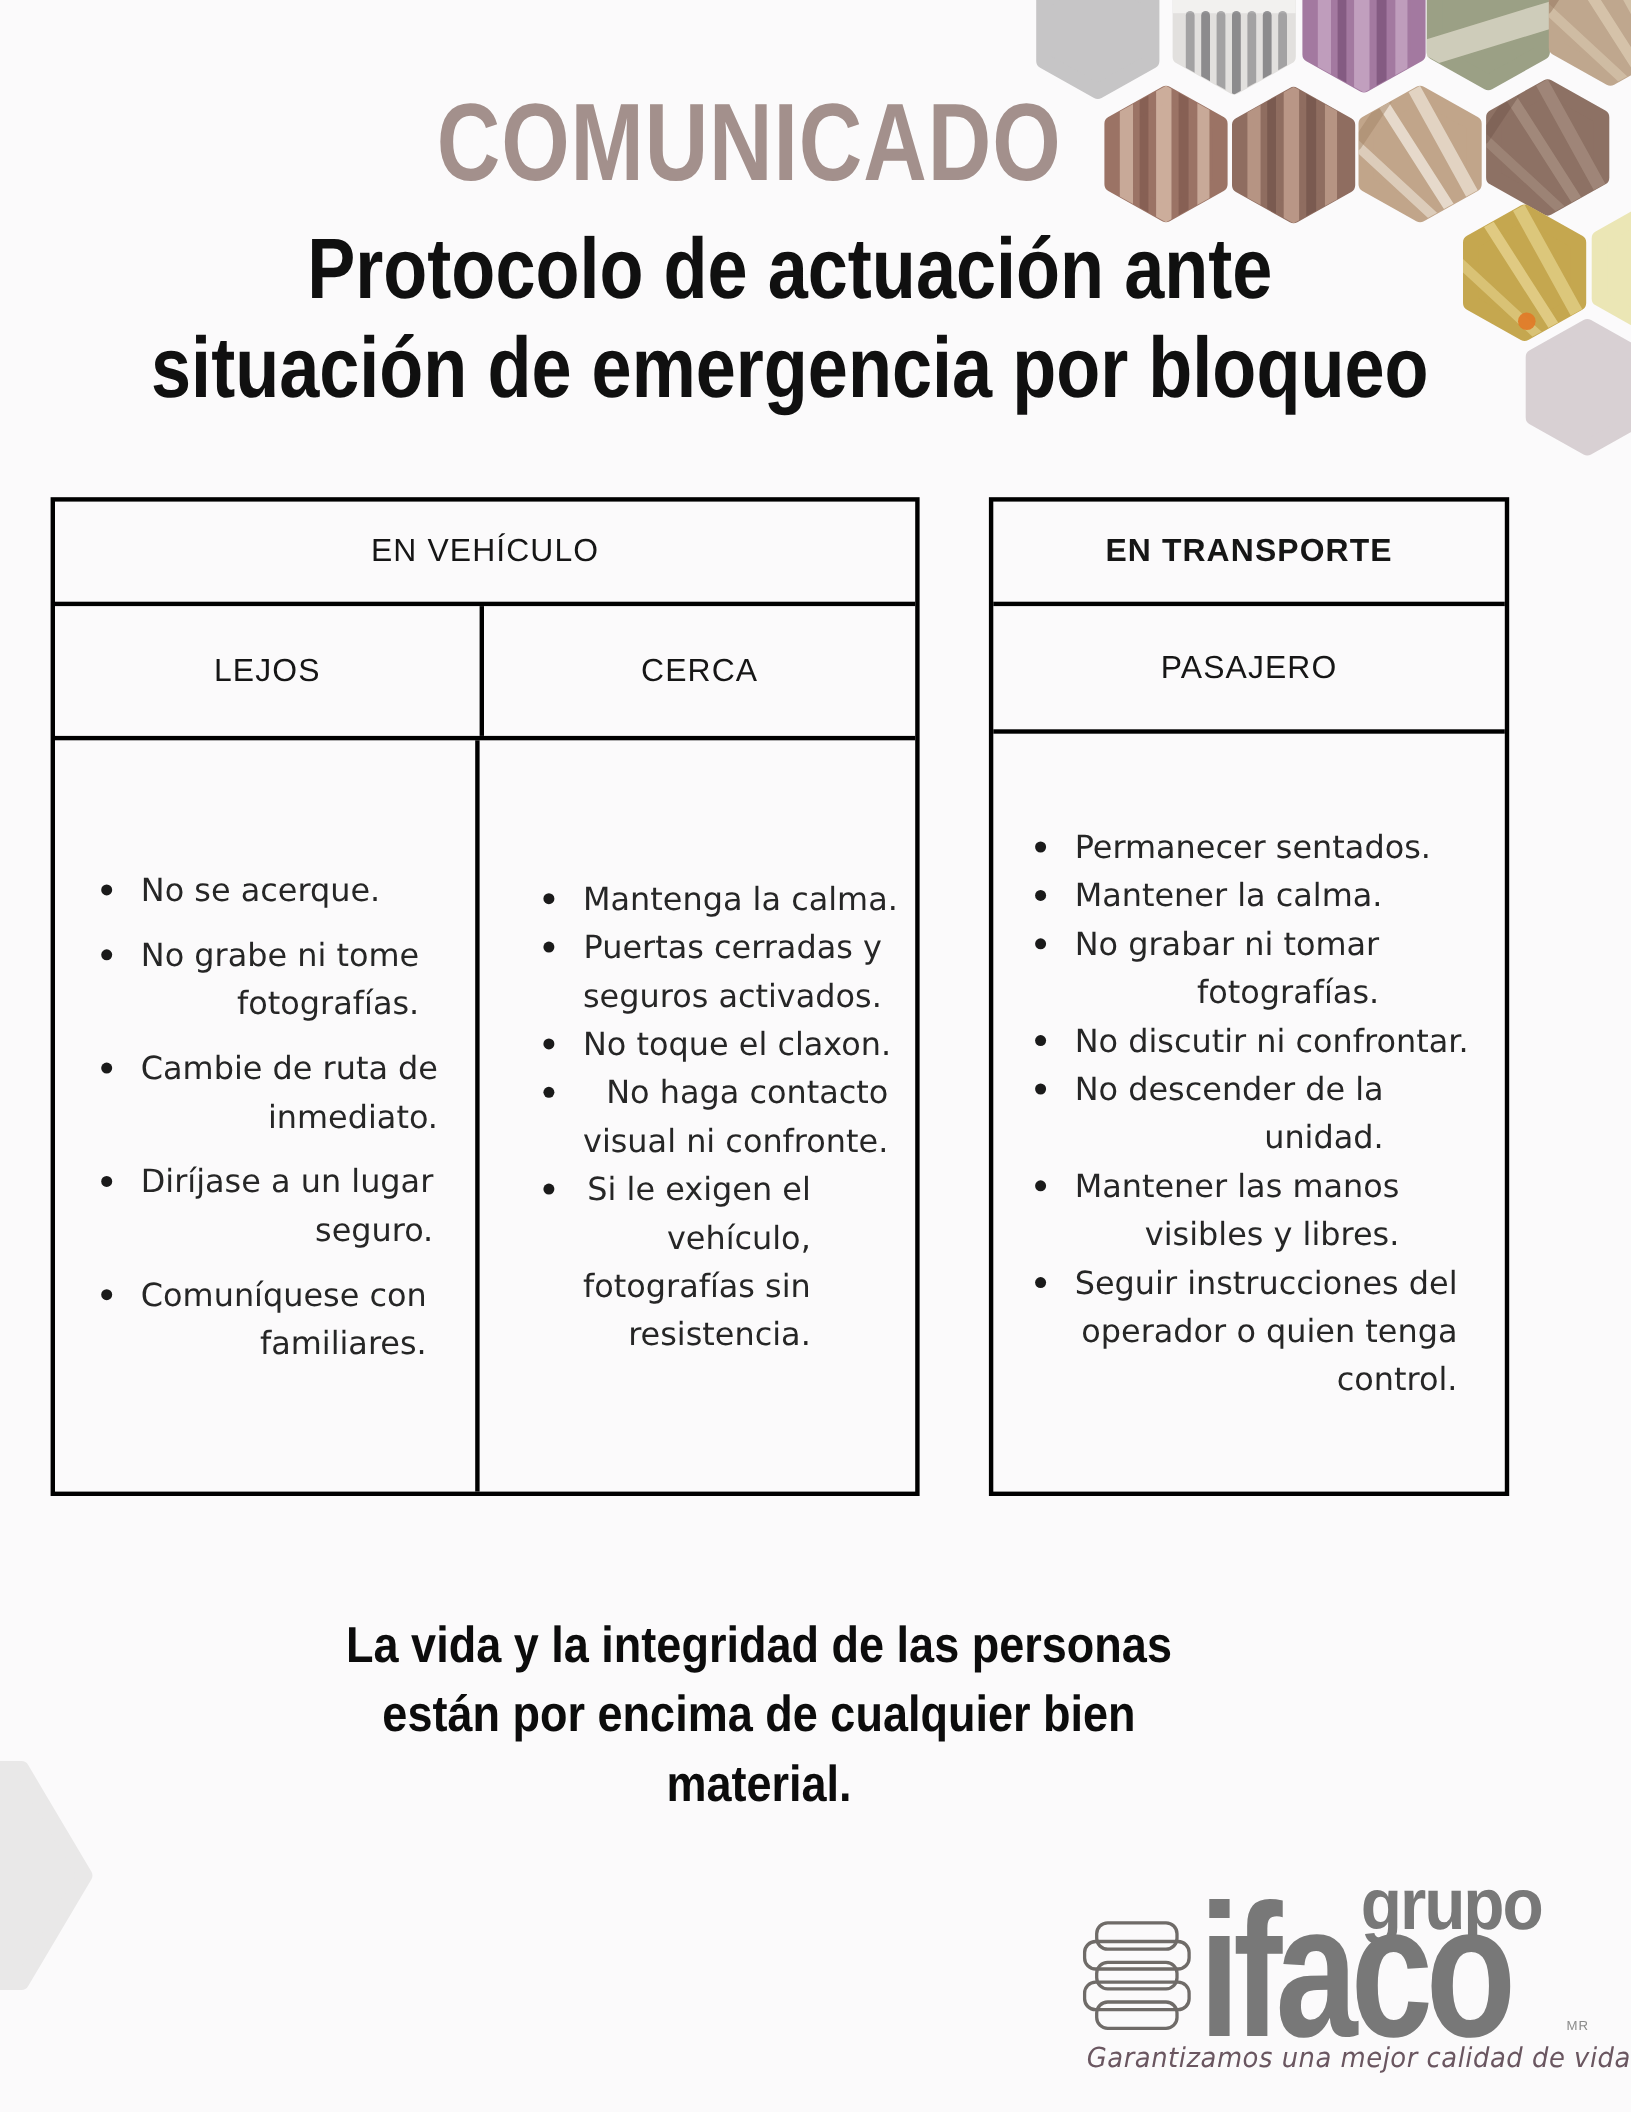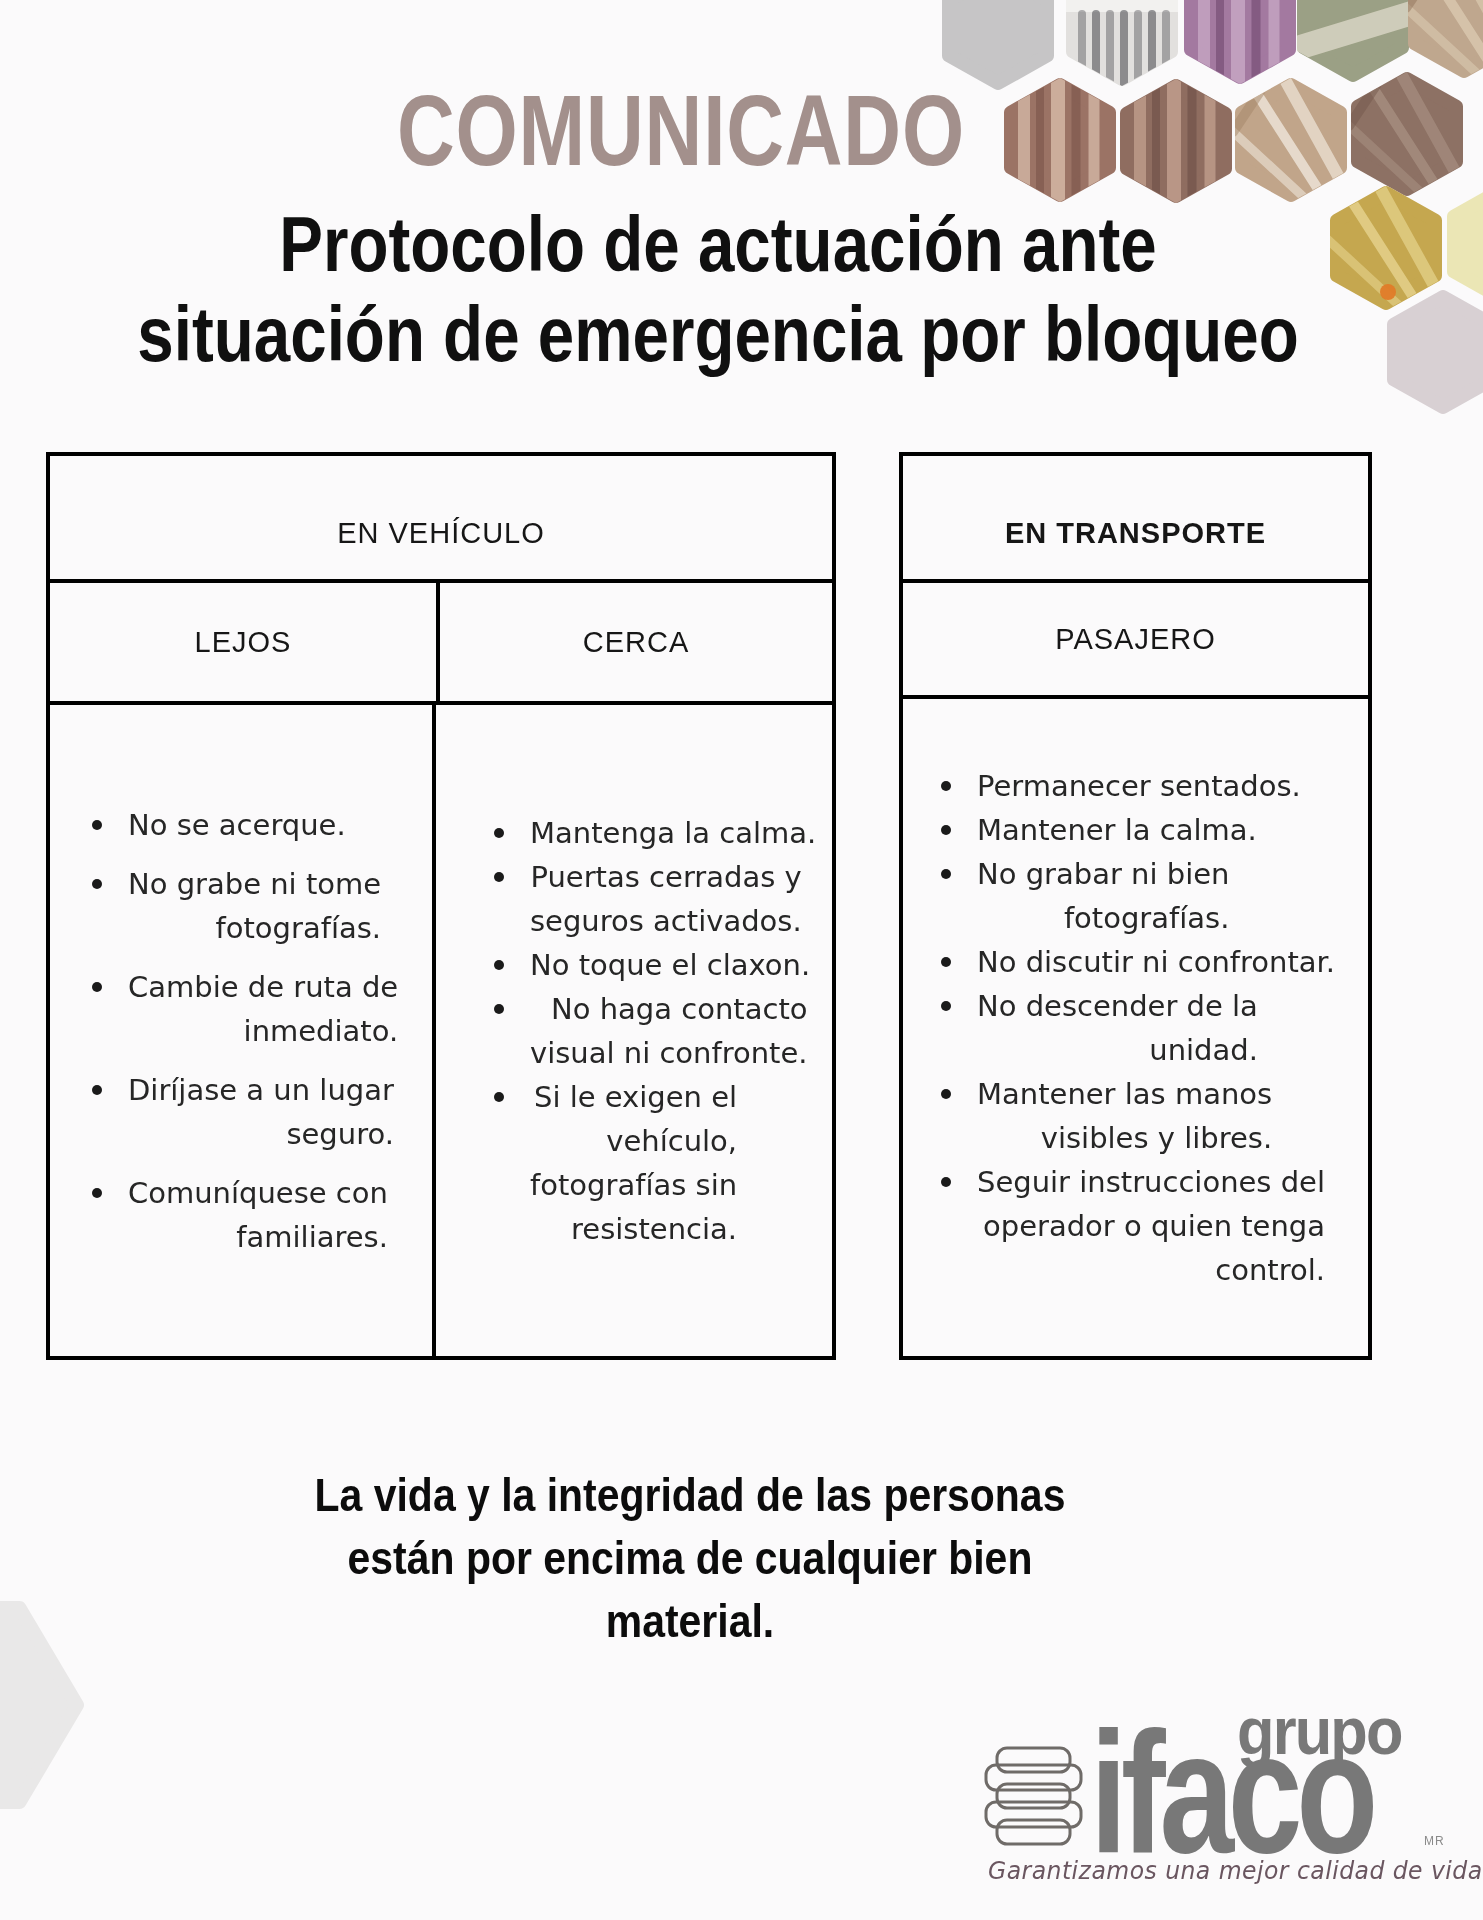--- a/index.html
+++ b/index.html
@@ -15,21 +15,21 @@
            font-family:"Liberation Sans",sans-serif;font-weight:bold;font-size:78px;
            line-height:90px;color:#101010;transform:scaleX(.84);transform-origin:center top;}
   .heading .hline{white-space:nowrap;}
 
   .tbl{position:absolute;top:452px;height:908px;border:4px solid #000;box-sizing:border-box;
        display:flex;flex-direction:column;background:rgba(251,250,251,.0);}
   .tbl-left{left:46px;width:790px;}
   .tbl-right{left:899px;width:473px;}
   .t-title{height:95px;flex:none;display:flex;align-items:center;justify-content:center;
            border-bottom:4px solid #000;font-family:"Liberation Sans",sans-serif;
-           font-size:29px;letter-spacing:1px;color:#161616;box-sizing:border-box;margin-top:32px;}
+           font-size:29px;letter-spacing:1px;color:#161616;box-sizing:border-box;}
   .t-title.bold{font-weight:bold;}
   .t-sub{flex:none;display:flex;border-bottom:4px solid #000;box-sizing:border-box;}
   .tbl-left .t-sub{height:122px;}
   .tbl-right .t-sub{height:116px;}
   .t-subcell{display:flex;align-items:center;justify-content:center;
              font-family:"Liberation Sans",sans-serif;font-size:29px;letter-spacing:1px;color:#161616;}
   .t-subcell.first{width:386px;flex:none;border-right:4px solid #000;}
   .t-subcell.rest{flex:1;}
   .t-body{flex:1;display:flex;}
   .t-cell{display:flex;flex-direction:column;justify-content:center;box-sizing:border-box;}
@@ -314,21 +314,21 @@
           </div>
           <div class="item">
             <span class="dot"></span>
             <span class="itext">
               <span class="iline">Mantener la calma.</span>
             </span>
           </div>
           <div class="item">
             <span class="dot"></span>
             <span class="itext">
-              <span class="iline">No grabar ni bien</span>
+              <span class="iline">No grabar ni tomar</span>
               <span class="iline">fotografías.</span>
             </span>
           </div>
           <div class="item">
             <span class="dot"></span>
             <span class="itext">
               <span class="iline">No discutir ni confrontar.</span>
             </span>
           </div>
           <div class="item">

